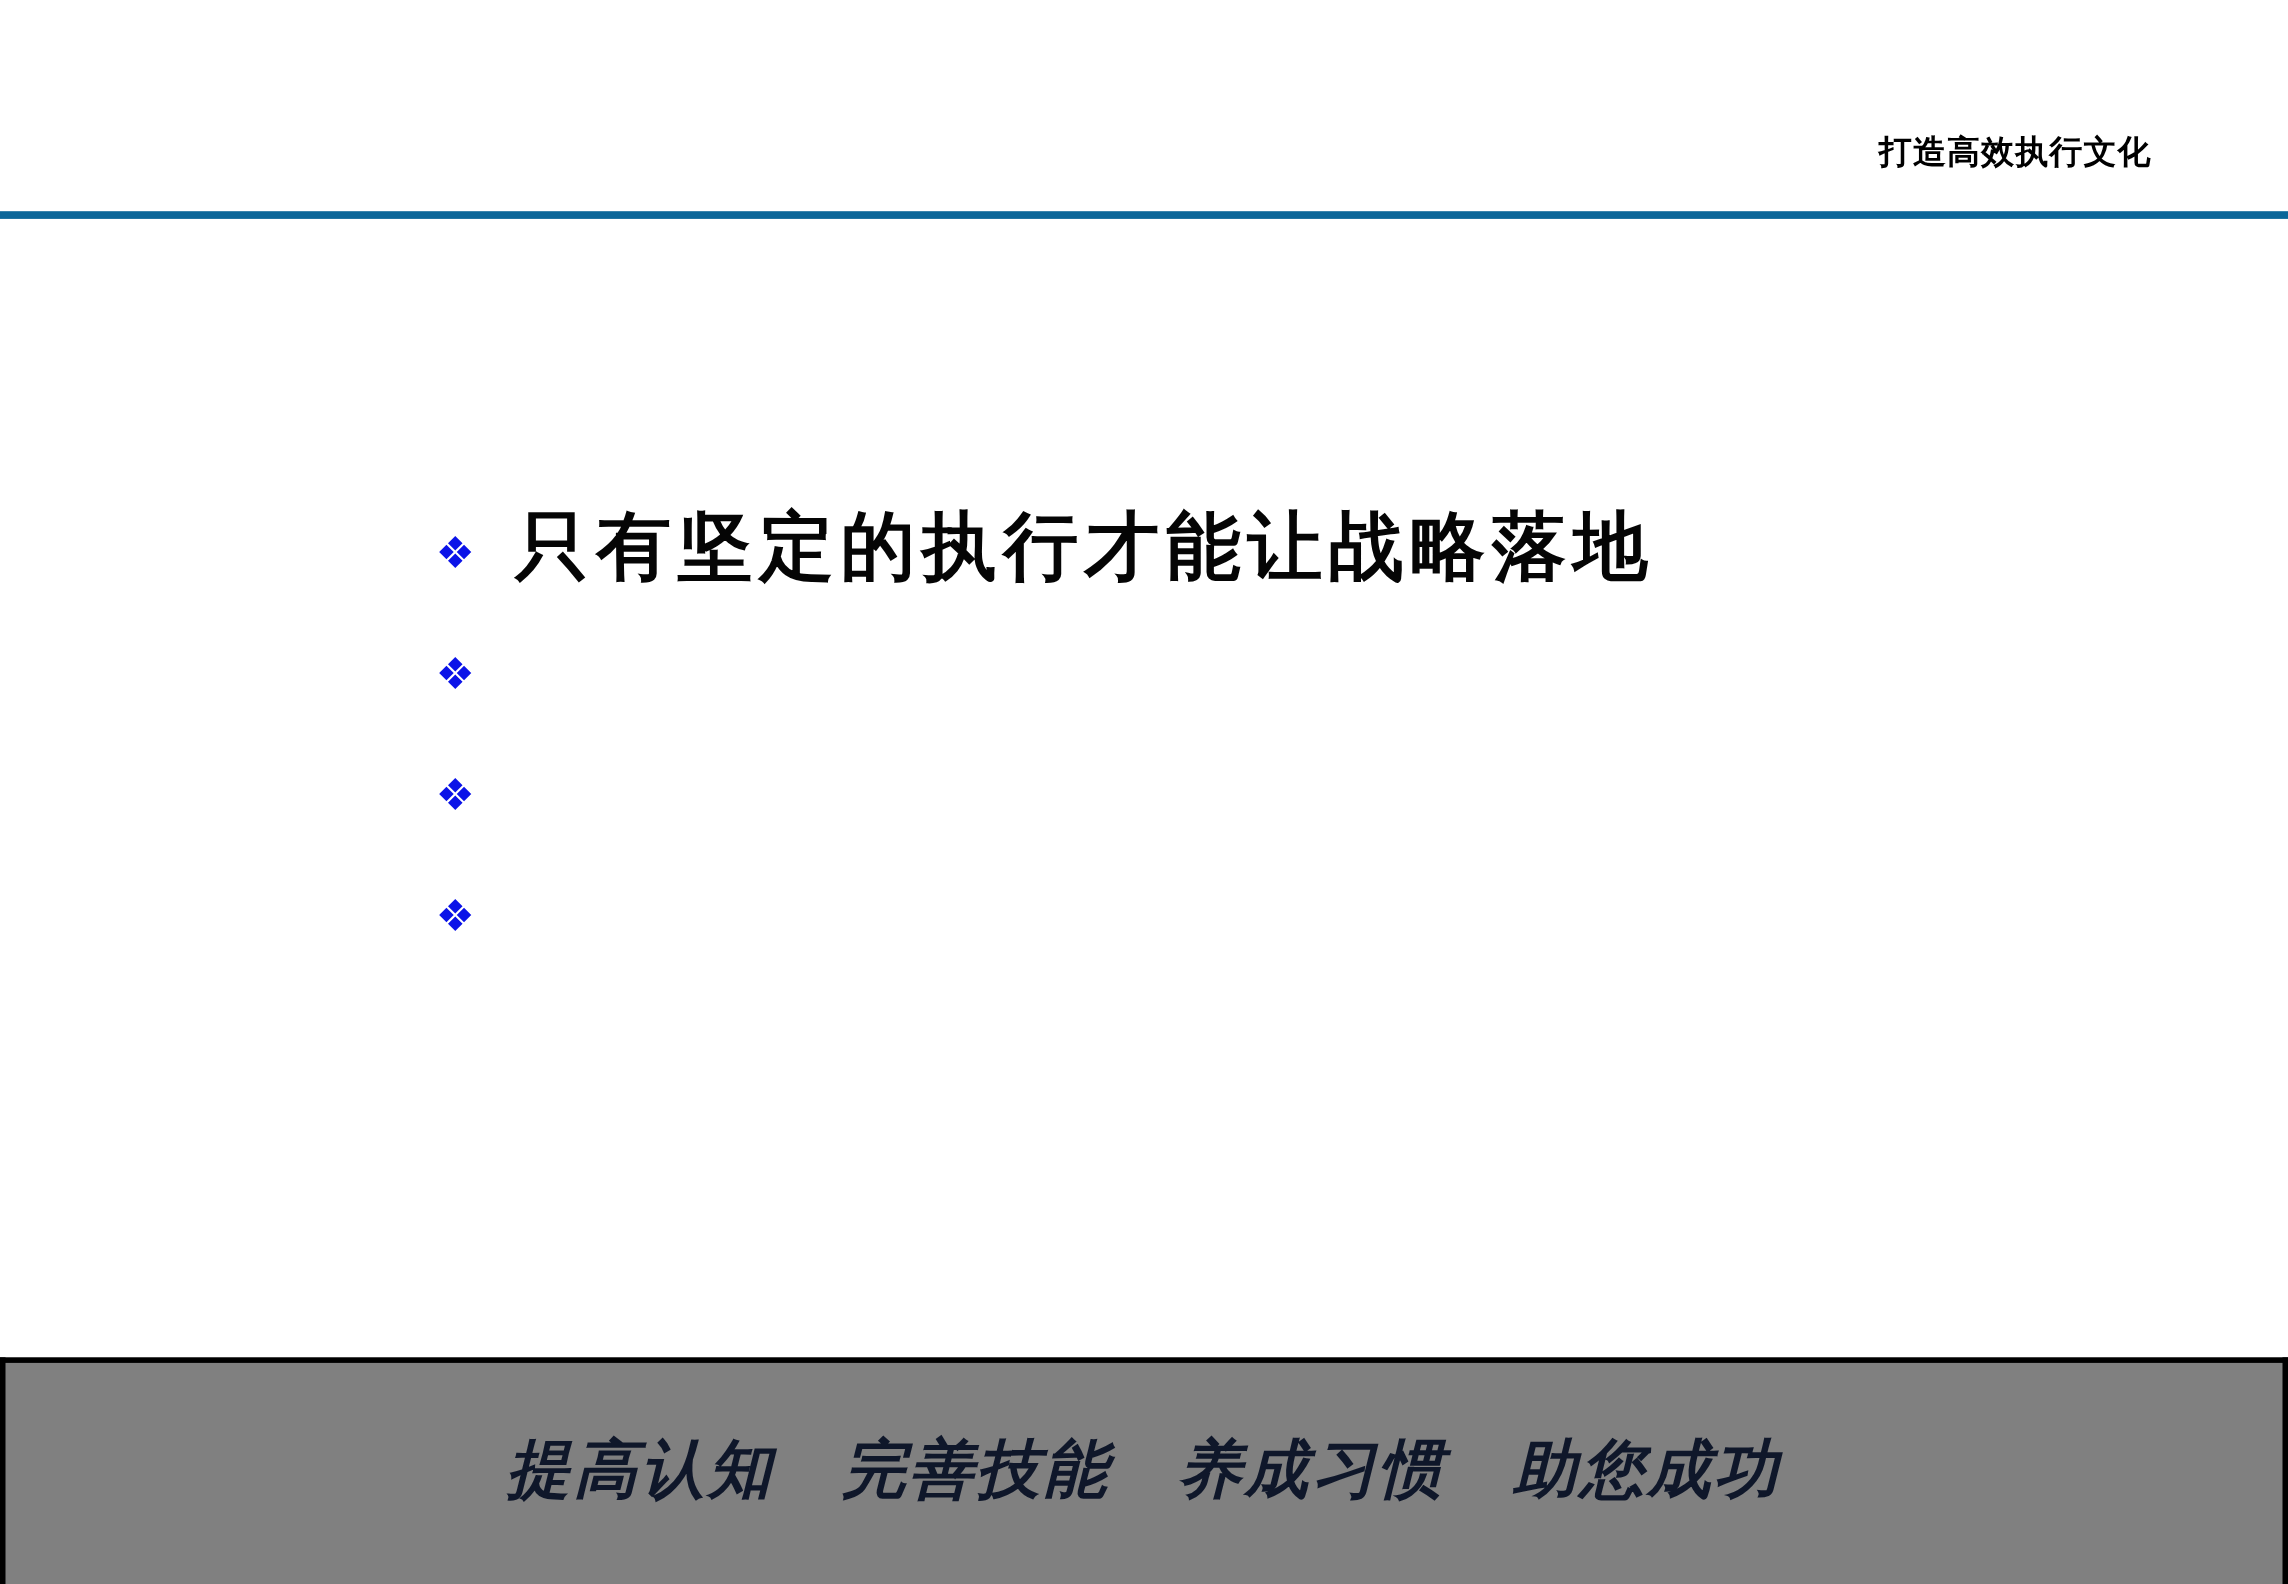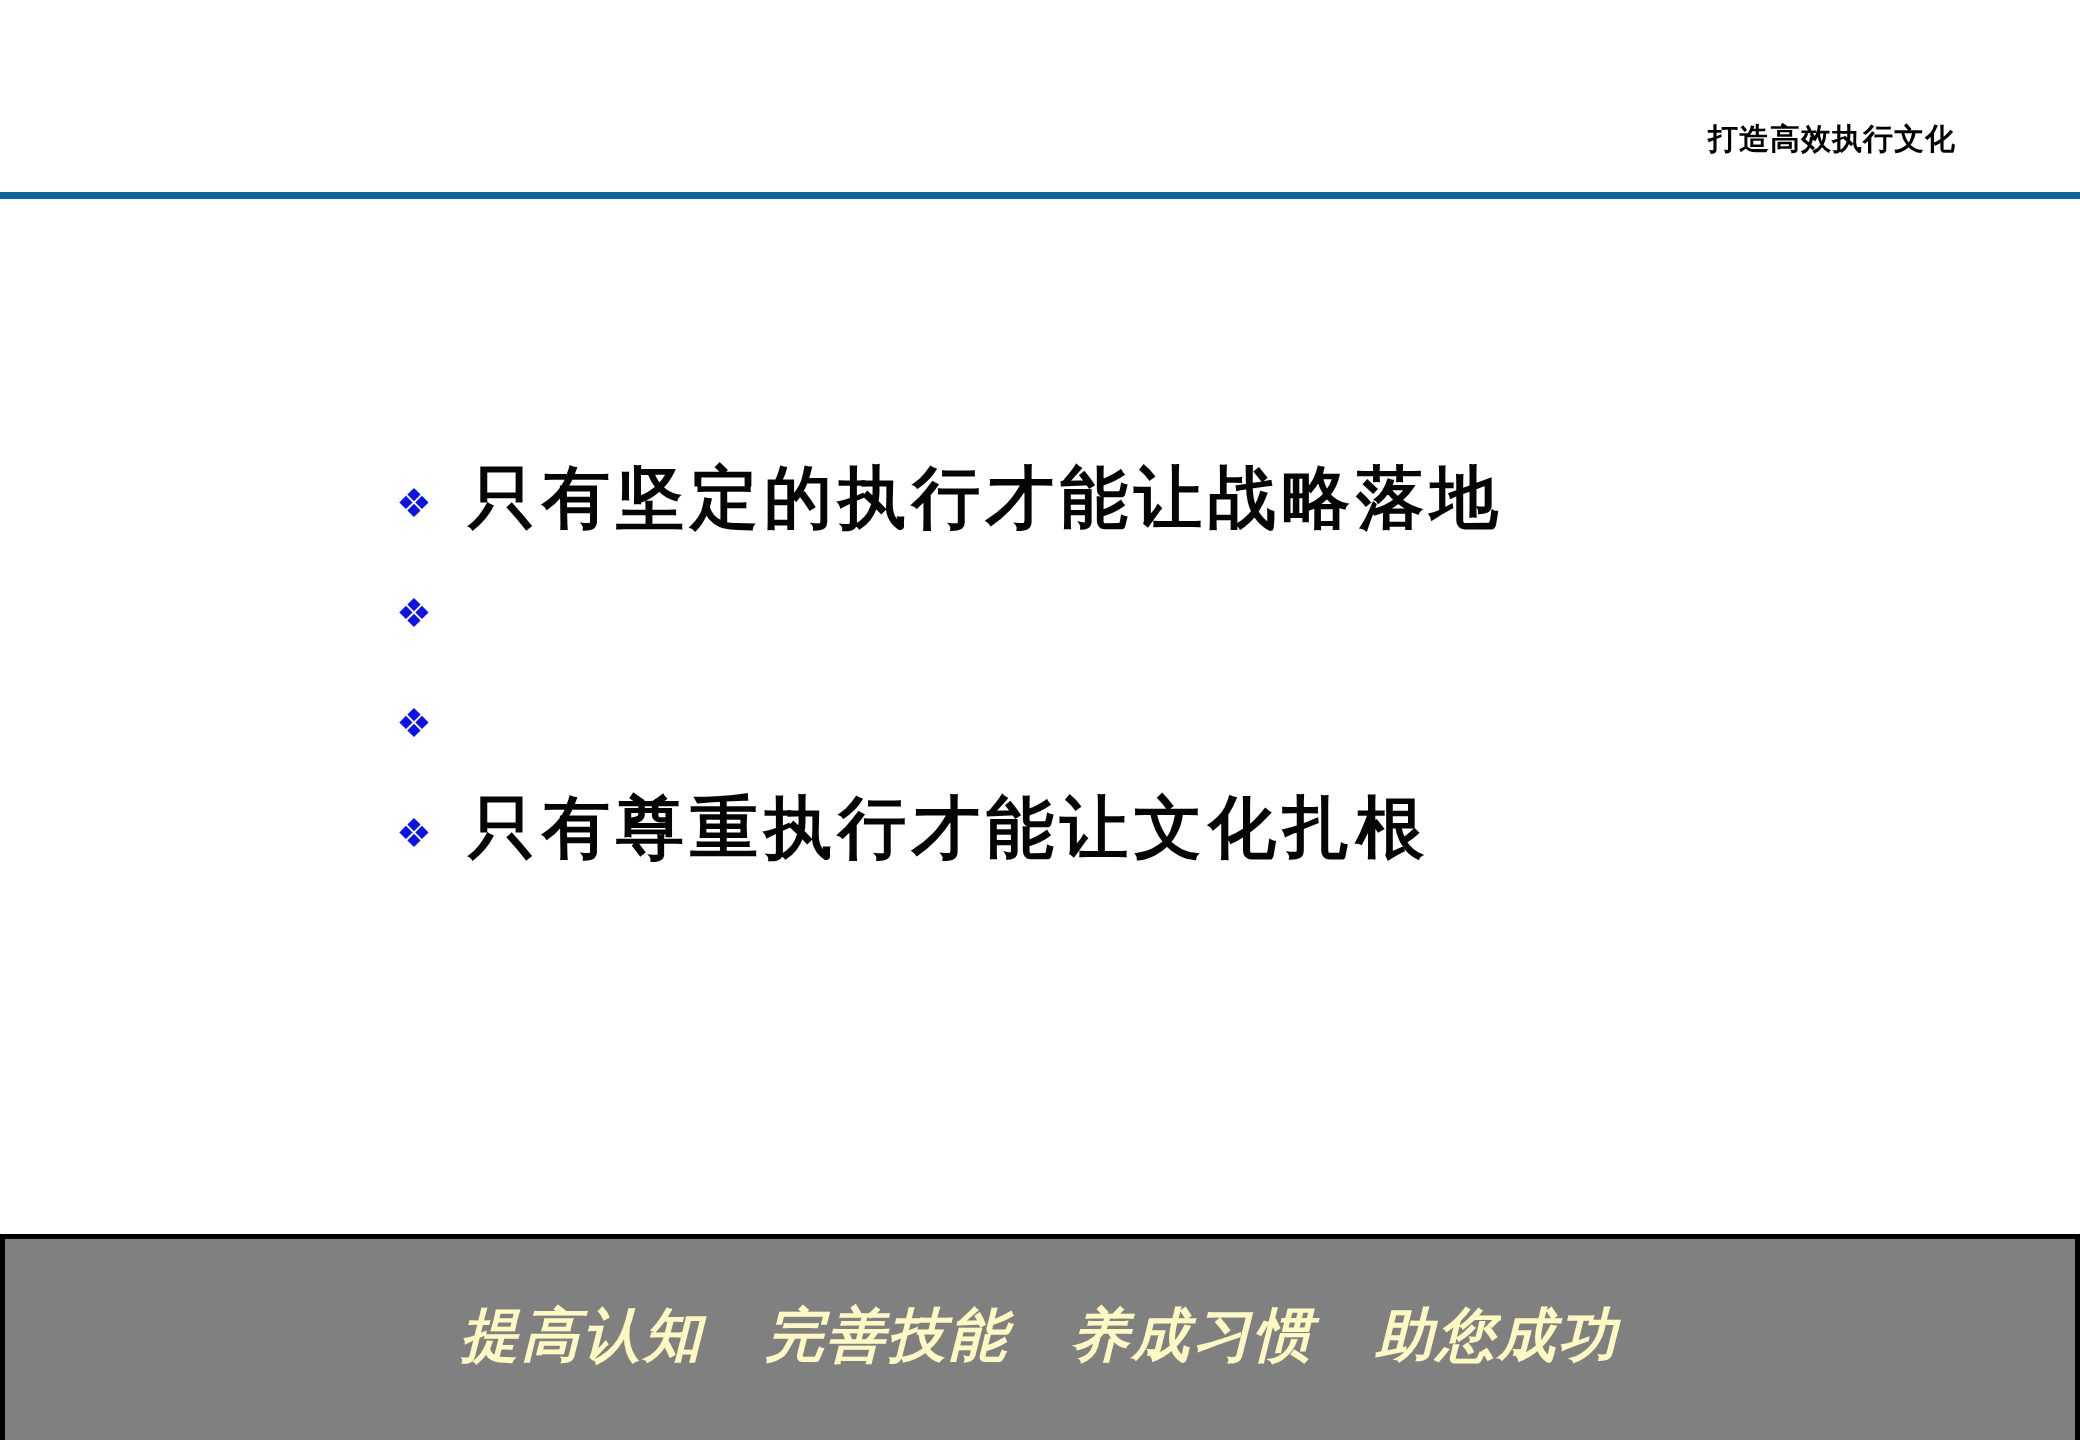--- a/index.html
+++ b/index.html
@@ -107,21 +107,21 @@
     display: flex;
     align-items: center;
     justify-content: center;
   }
   .footer-text {
     font-family: "Liberation Serif", "DejaVu Serif", serif;
     font-size: 58px;
     line-height: 66px;
     font-weight: 700;
     font-style: italic;
-    color: #fef9c3;
+    color: #0f172a;
     letter-spacing: 3px;
     white-space: pre;
     transform: translateY(-4px);
   }
 </style>
 </head>
 <body>
 
 <div class="slide">
 
@@ -141,21 +141,20 @@
       <div class="bullet-row">
         <span class="bullet-marker">❖</span>
       </div>
 
       <div class="bullet-row">
         <span class="bullet-marker">❖</span>
       </div>
 
       <div class="bullet-row">
         <span class="bullet-marker">❖</span>
-        <span class="bullet-text">只有尊重执行才能让文化扎根</span>
       </div>
 
     </div>
   </div>
 
   <div class="footer">
     <span class="footer-text">提高认知　完善技能　养成习惯　助您成功</span>
   </div>
 
 </div>

